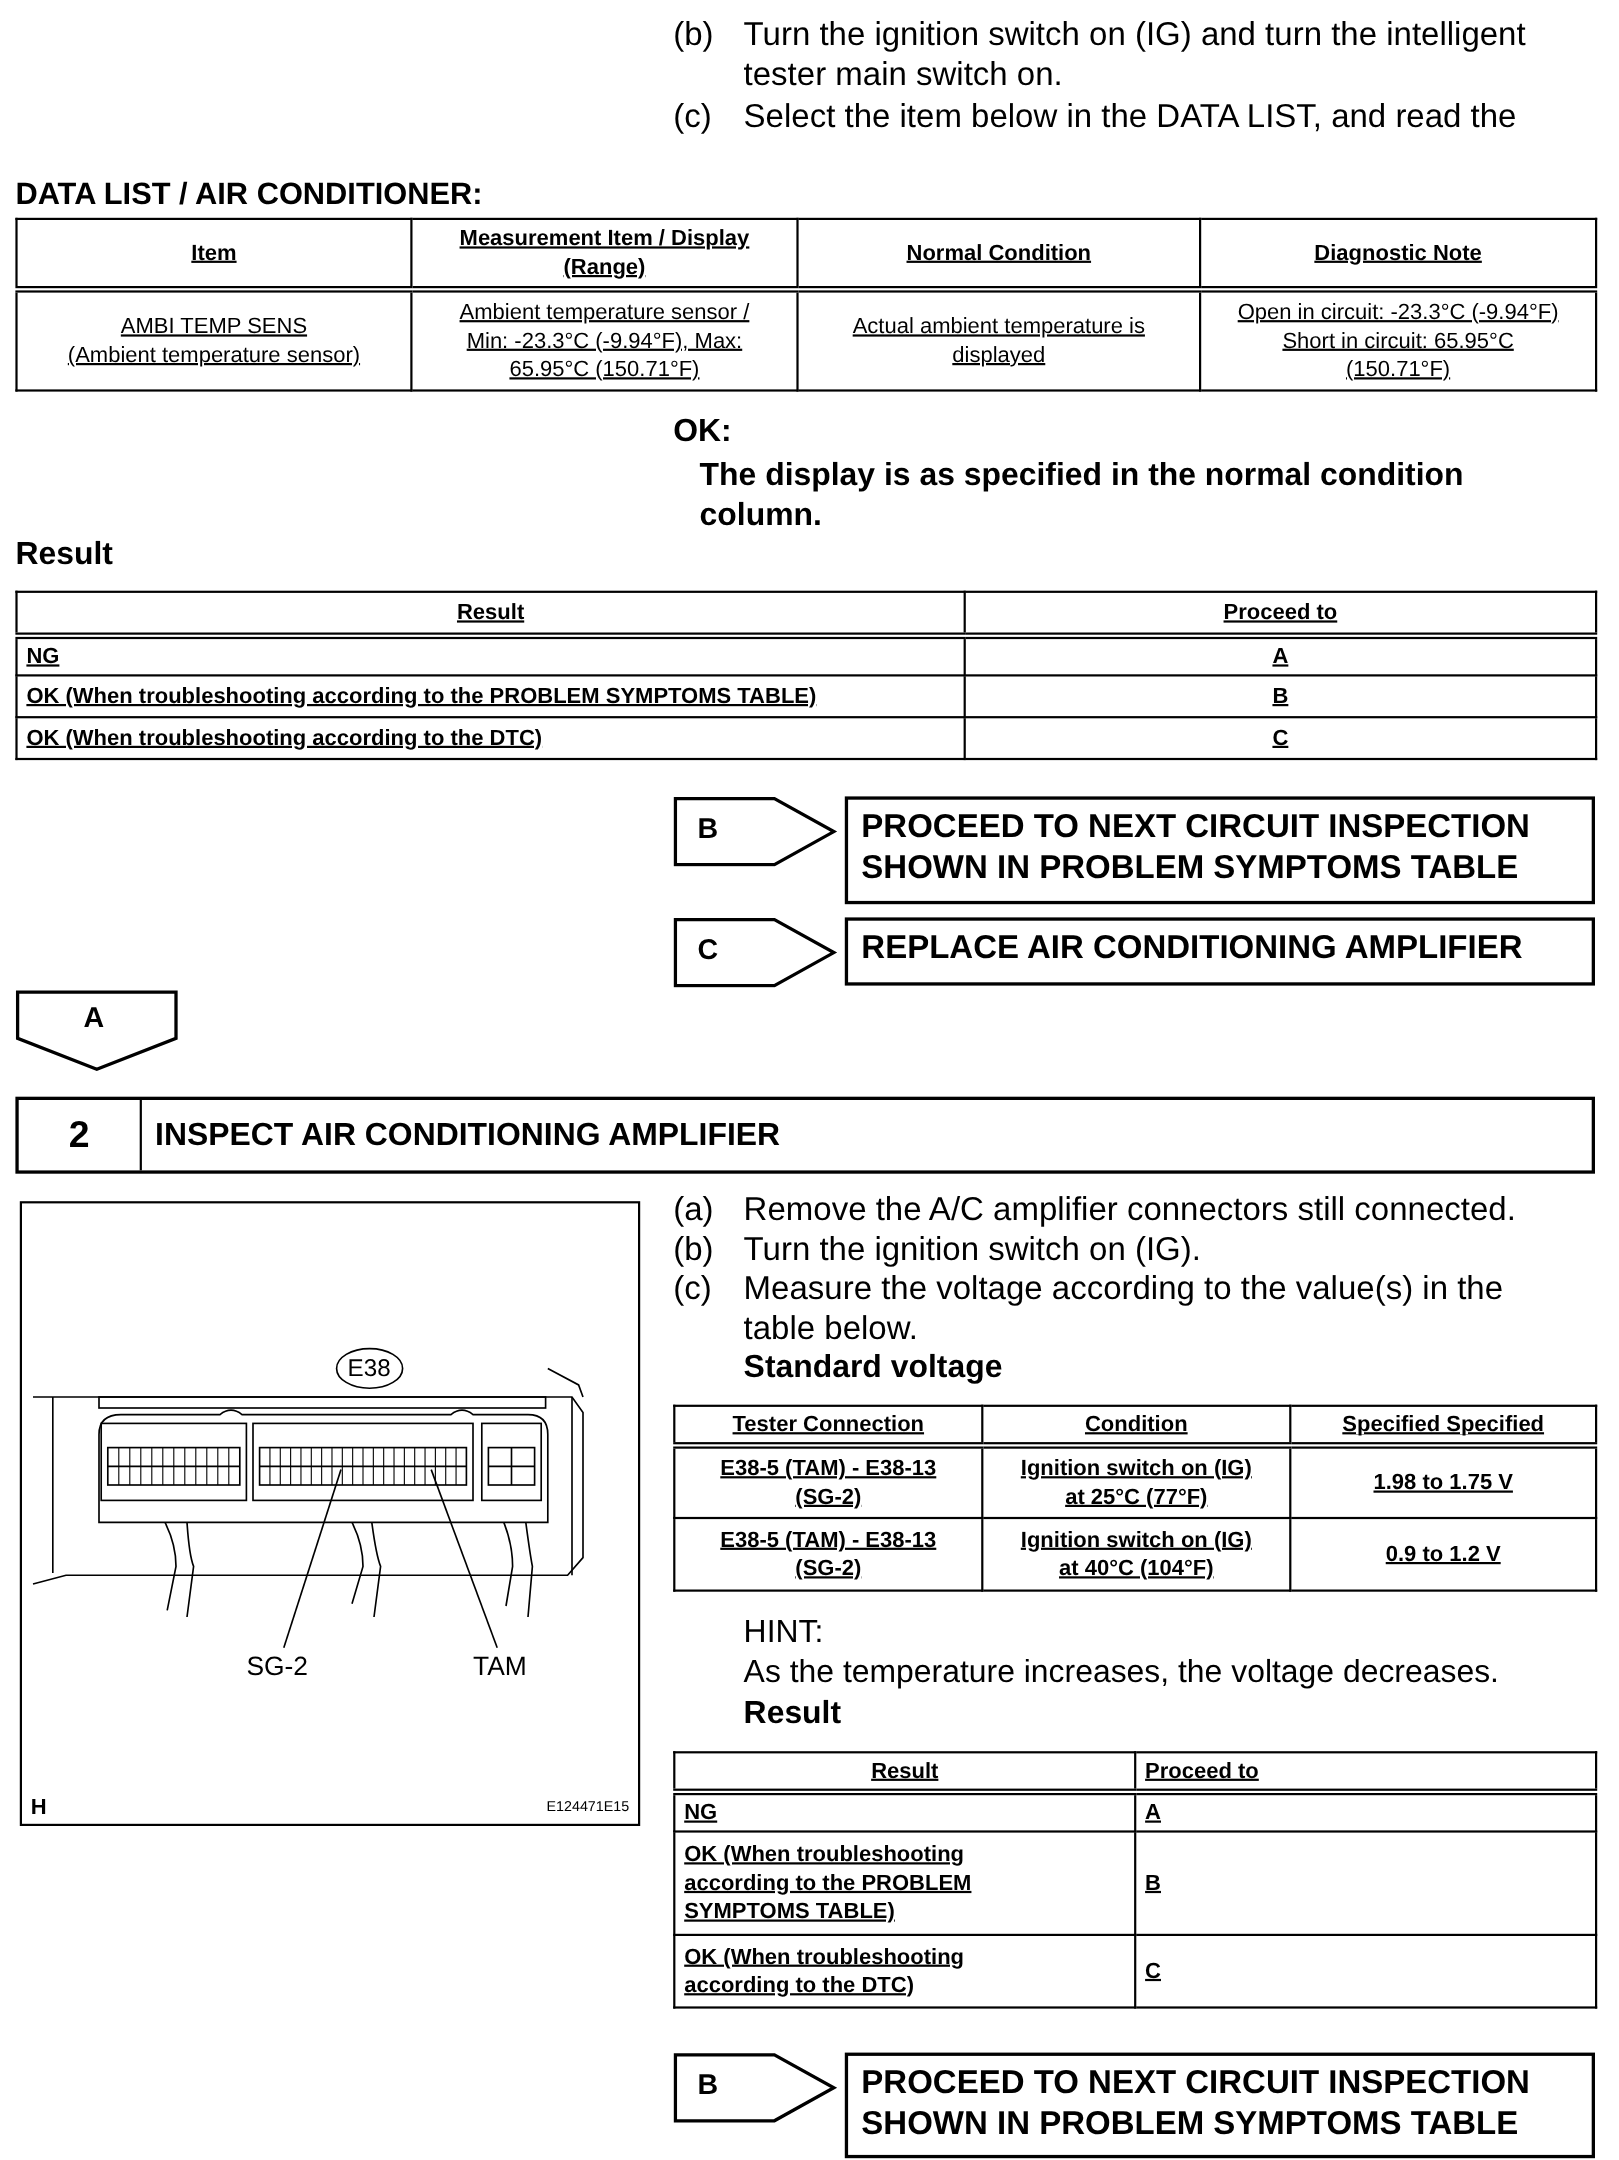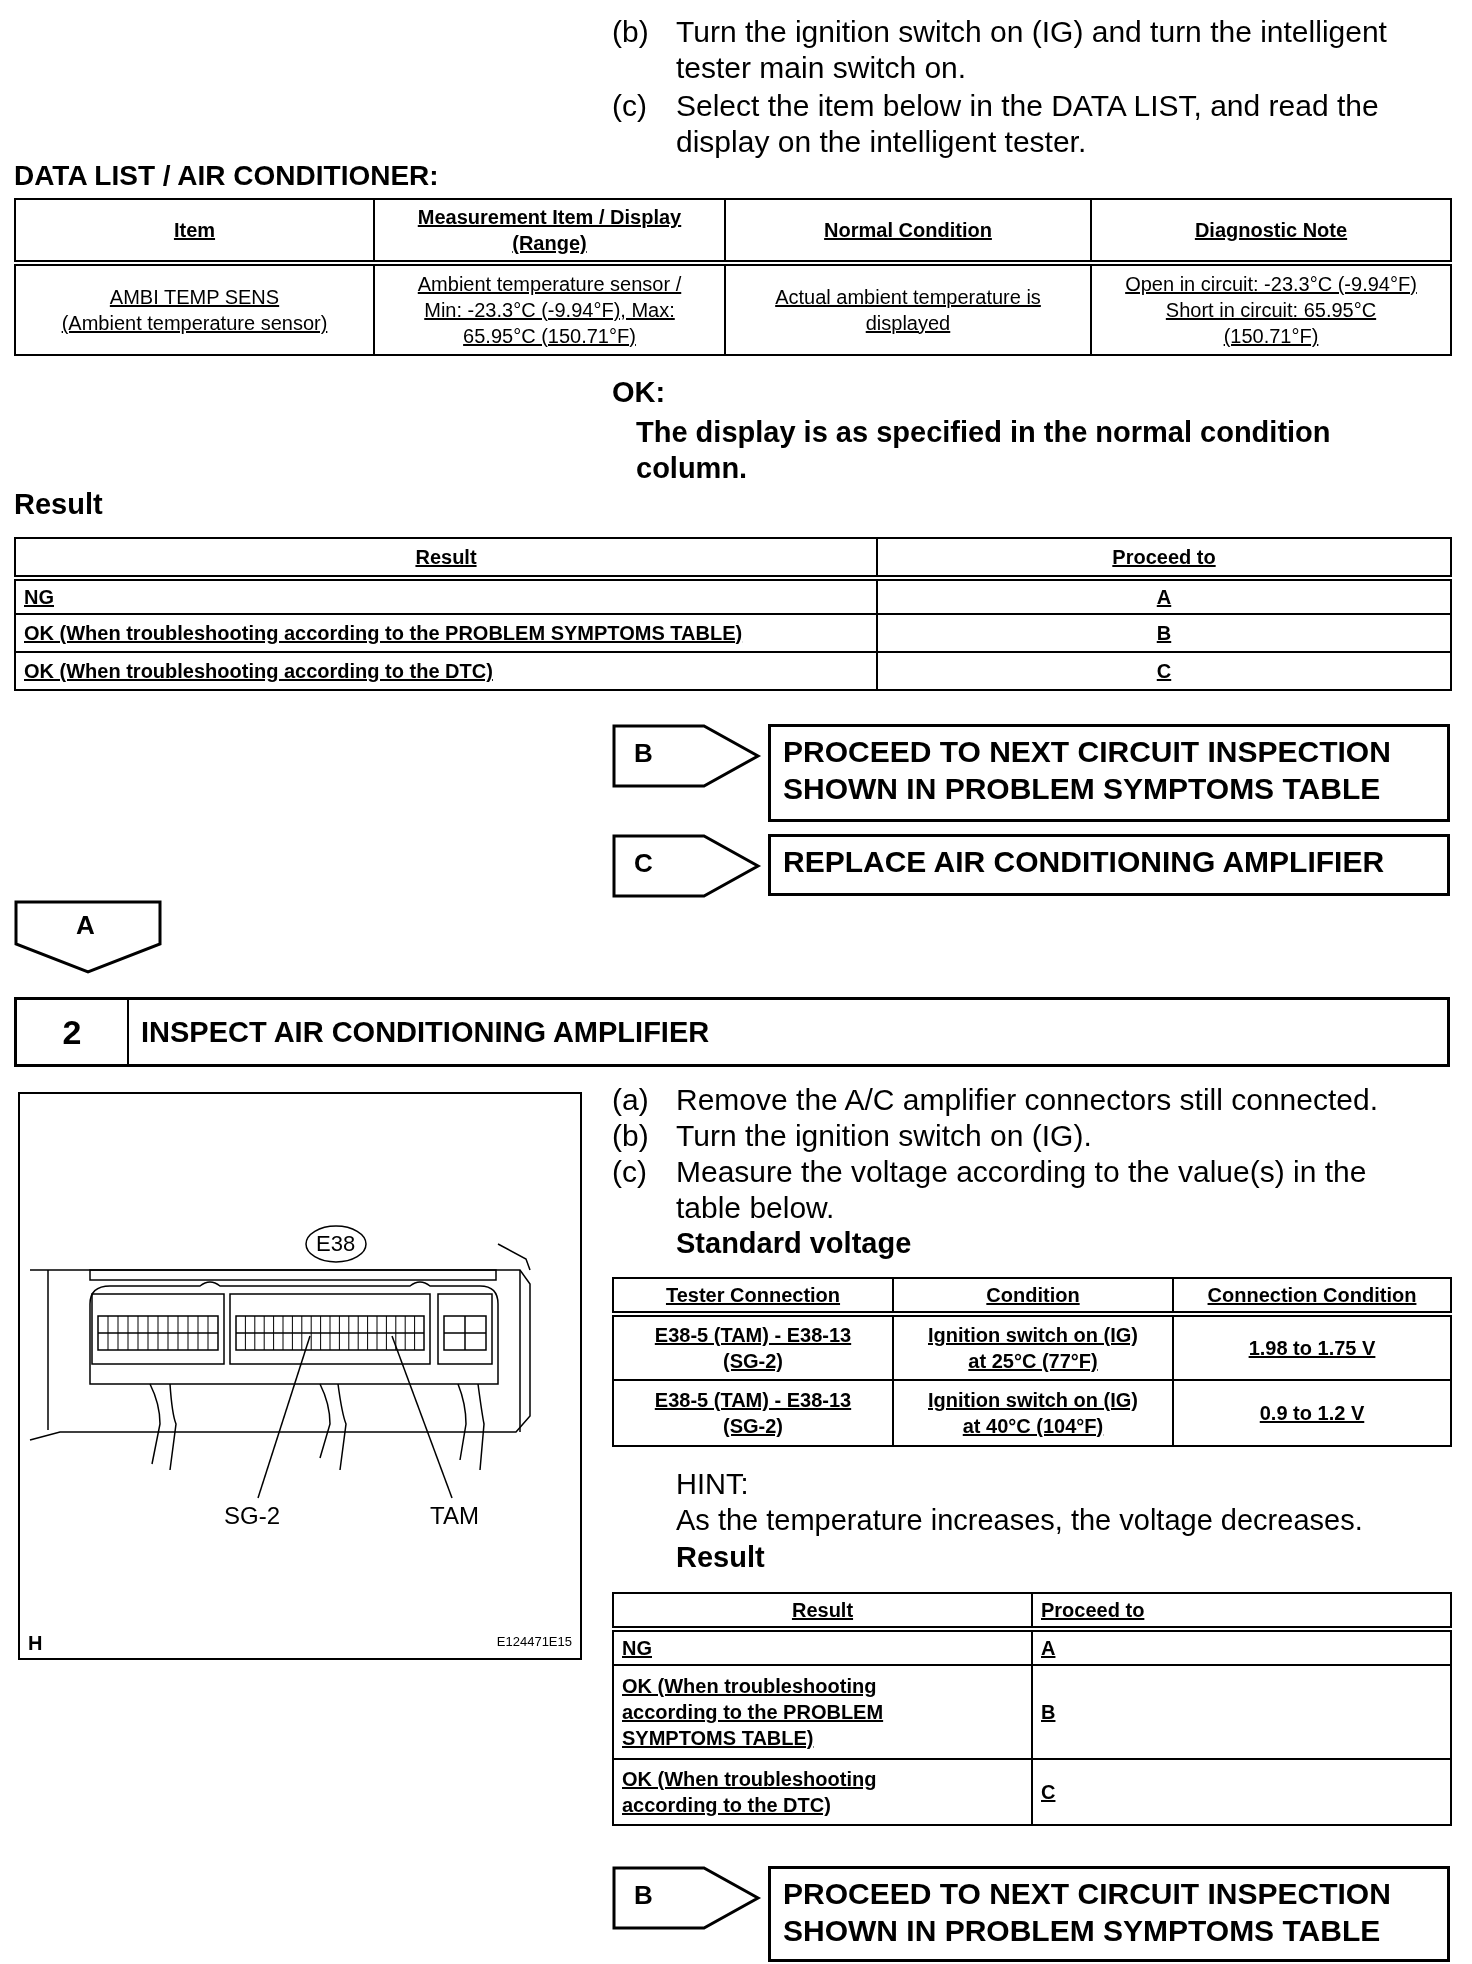--- a/index.html
+++ b/index.html
@@ -29,21 +29,20 @@
 <body>
 
 <div class="abs instr" style="left:612px; top:14px; width:840px; height:72px;">
   <span class="lbl">(b)</span>
   <span class="txt" style="top:0;">Turn the ignition switch on (IG) and turn the intelligent</span>
   <span class="txt" style="top:36px;">tester main switch on.</span>
 </div>
 <div class="abs instr" style="left:612px; top:88px; width:840px; height:72px;">
   <span class="lbl">(c)</span>
   <span class="txt" style="top:0;">Select the item below in the DATA LIST, and read the</span>
-  <span class="txt" style="top:36px;">display on the intelligent tester.</span>
 </div>
 
 <div class="abs bold" style="left:14px; top:160px; font-size:28px;">DATA LIST / AIR CONDITIONER:</div>
 
 <table class="t1" style="left:14px; top:198px; width:1436px;">
   <colgroup>
       <col style="width:359px">
       <col style="width:351px">
       <col style="width:366px">
       <col style="width:360px">
@@ -246,21 +245,21 @@
 <table class="rt" style="left:612px; top:1277px; width:838px;">
   <colgroup>
       <col style="width:280px">
       <col style="width:280px">
       <col style="width:278px">
     </colgroup>
   <thead>
     <tr style="height:36px;">
       <th>Tester Connection</th>
       <th>Condition</th>
-      <th>Connection Condition</th>
+      <th>Specified Specified</th>
     </tr>
   </thead>
   <tbody>
     <tr style="height:66px;">
       <td style="text-align:center;">
         <div>E38-5 (TAM) - E38-13</div>
         <div>(SG-2)</div>
       </td>
       <td style="text-align:center;">
         <div>Ignition switch on (IG)</div>

